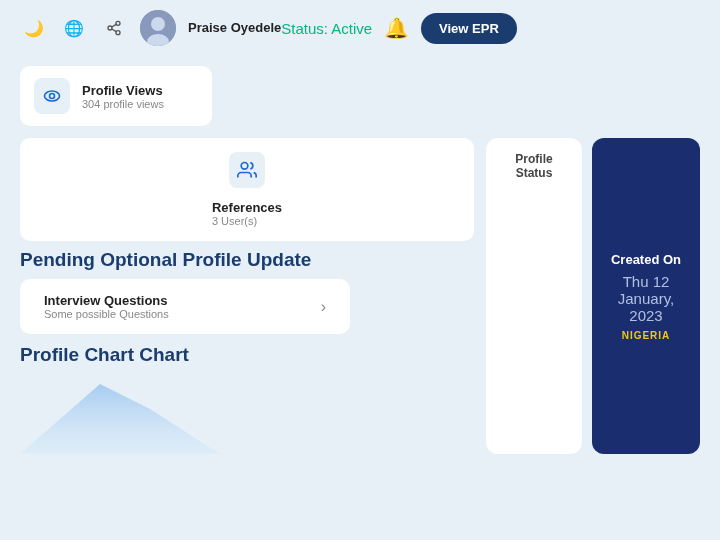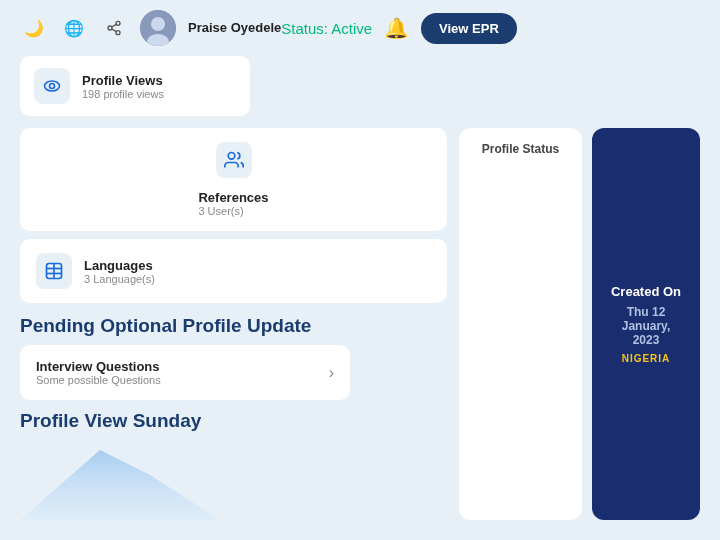--- a/index.html
+++ b/index.html
@@ -195,21 +195,21 @@
       color: #888;
     }
     .profile-status-box {
       background: white;
       border-radius: 12px;
       padding: 14px 18px;
       display: flex;
       flex-direction: column;
       align-items: center;
       gap: 8px;
-      width: 123px;
+      width: 96px;
     }
     .profile-status-title {
       font-size: 12px;
       font-weight: 600;
       color: #444;
       text-align: center;
     }
     
     .circle-wrap {
       position: relative;
@@ -238,44 +238,43 @@
       justify-content: center;
       gap: 6px;
       width: 108px;
       color: white;
     }
     .created-label {
       font-size: 13px;
       font-weight: 700;
     }
     .created-date {
-      font-size: 12px;
+      font-size: 15px;
       text-align: center;
       color: #b0c0e0;
-      font-weight: bold;
     }
     .country-badge {
       font-size: 10px;
       font-weight: 700;
       color: #f5c518;
       letter-spacing: 1px;
       text-transform: uppercase;
     }
 
     
     .section-title {
       font-size: 19px;
       font-weight: 700;
       color: #1a3c6e;
       margin-bottom: 8px;
     }
     .interview-card {
       background: white;
       border-radius: 10px;
-      padding: 14px 16px;
+      padding: 14px 24px;
       display: flex;
       align-items: center;
       justify-content: space-between;
       width: 330px;
       cursor: pointer;
     }
     .interview-title {
       font-size: 13px;
       font-weight: 600;
       color: #222;
@@ -351,30 +350,30 @@
     </div>
 
     <div class="notification-icon">🔔</div>
     <button class="view-epr-btn">View EPR</button>
   </div>
 </div>
 
 <div class="main">
 
   <div class="top-row">
-    <div class="card" style="width:230px;">
+    <div class="card" style="width:192px;margin-top:10px;">
       <div class="card-icon-wrap">
         <svg width="20" height="20" viewBox="0 0 24 24" fill="none" stroke="#1a6bdb" stroke-width="2">
           <ellipse cx="12" cy="12" rx="9" ry="6"></ellipse>
           <circle cx="12" cy="12" r="3"></circle>
         </svg>
       </div>
       <div class="card-text">
         <div class="card-title">Profile Views</div>
-        <div class="card-sub">198 profile views</div>
+        <div class="card-sub">304 profile views</div>
       </div>
     </div>
 
   </div>
 
   <div class="content-area">
     <div class="left-section">
 
       <div class="ref-lang-card" style="margin-bottom:8px;flex-direction:column;">
         <div class="ref-lang-icon">
@@ -384,48 +383,34 @@
             <path d="M23 21v-2a4 4 0 0 0-3-3.87"></path>
             <path d="M16 3.13a4 4 0 0 1 0 7.75"></path>
           </svg>
         </div>
         <div>
           <div class="ref-lang-title">References</div>
           <div class="ref-lang-sub">3 User(s)</div>
         </div>
       </div>
 
-      <div class="ref-lang-card" style="margin-bottom:12px;">
-        <div class="ref-lang-icon">
-          <svg width="20" height="20" viewBox="0 0 24 24" fill="none" stroke="#1a6bdb" stroke-width="2">
-            <rect x="3" y="3" width="18" height="18" rx="3"></rect>
-            <line x1="3" y1="9" x2="21" y2="9"></line>
-            <line x1="3" y1="15" x2="21" y2="15"></line>
-            <line x1="12" y1="3" x2="12" y2="21"></line>
-          </svg>
-        </div>
-        <div>
-          <div class="ref-lang-title">Languages</div>
-          <div class="ref-lang-sub">3 Language(s)</div>
-        </div>
-      </div>
 
       <div>
         <div class="section-title">Pending Optional Profile Update</div>
         <div class="interview-card">
           <div>
             <div class="interview-title">Interview Questions</div>
             <div class="interview-sub">Some possible Questions</div>
           </div>
           <span class="chevron-right">›</span>
         </div>
       </div>
 
       <div class="chart-section">
-        <div class="section-title">Profile View Sunday</div>
+        <div class="section-title">Profile Chart Chart</div>
         <div class="chart-area">
           <svg class="chart-svg" viewBox="0 0 200 80" preserveAspectRatio="none">
 
             <defs>
               <linearGradient id="chartGrad" x1="0" y1="0" x2="0" y2="1">
                 <stop offset="0%" stop-color="#a0c8f0" stop-opacity="0.9"></stop>
                 <stop offset="100%" stop-color="#d0e8f8" stop-opacity="0.4"></stop>
               </linearGradient>
             </defs>
             <polygon points="0,80 80,10 130,35 200,80" fill="url(#chartGrad)"></polygon>

